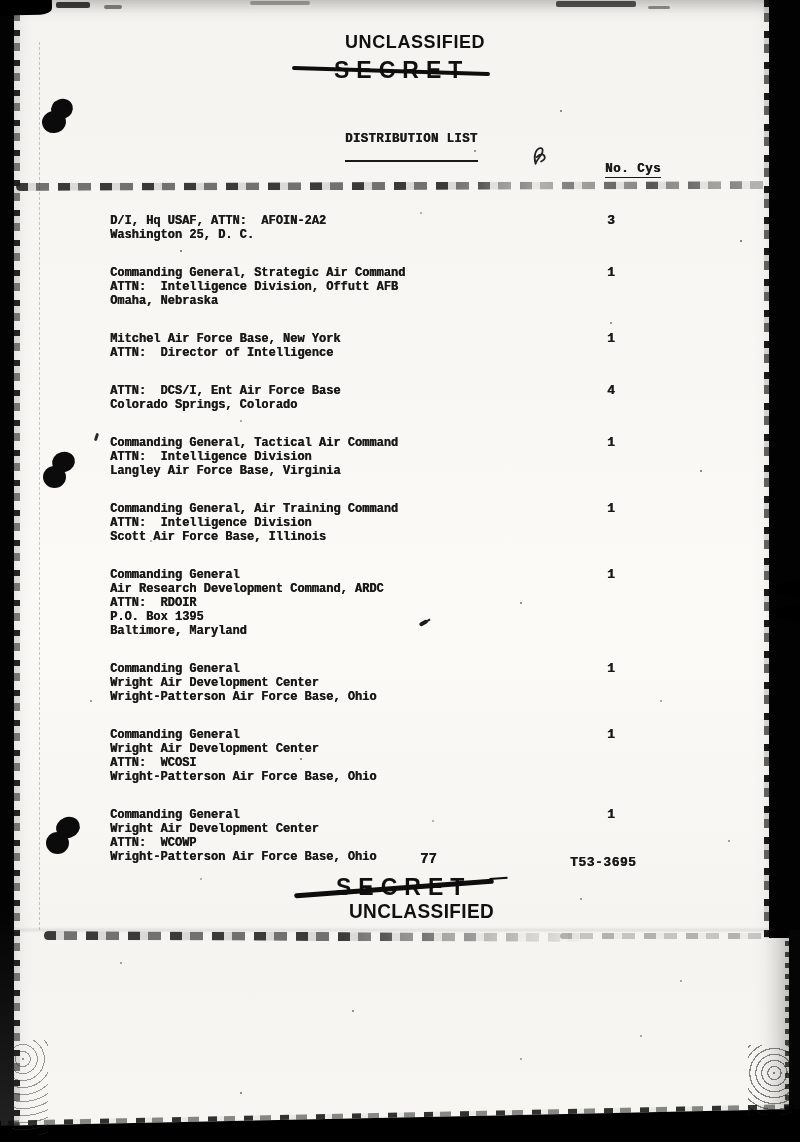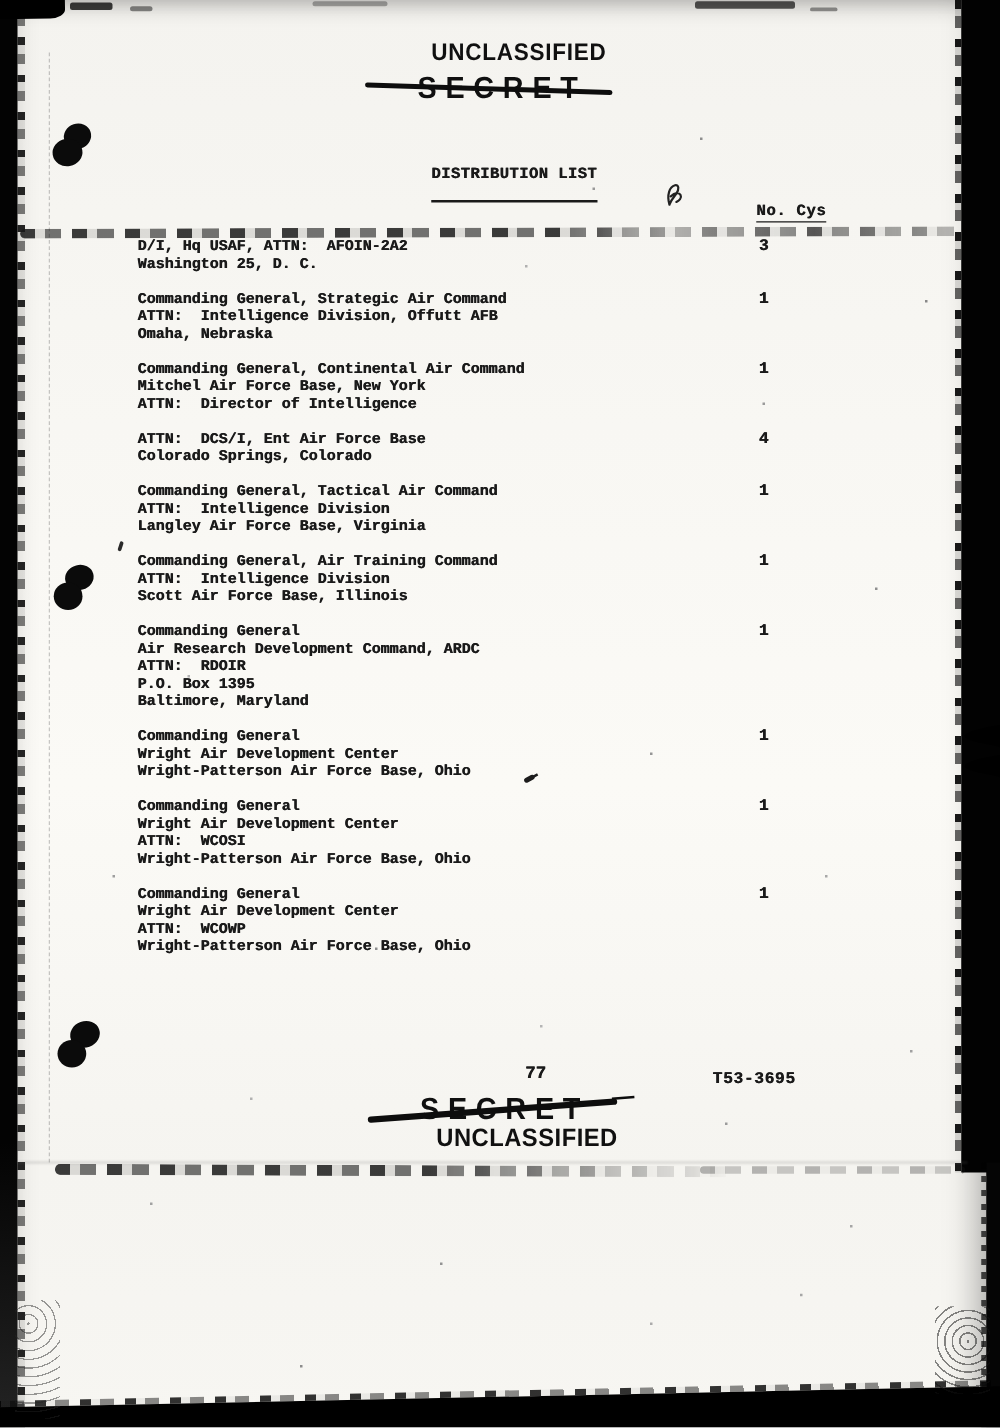--- a/index.html
+++ b/index.html
@@ -77,21 +77,21 @@
   .unc-bottom{left:349px;top:900px;font-size:19px;letter-spacing:.4px;}
 
   .doc-title{left:345px;top:132px;font-size:12.5px;font-weight:700;letter-spacing:.3px;
     border-bottom:2px solid #1a1a1a;padding-bottom:14px;text-shadow:.4px 0 0 currentColor;}
   .col-header{left:588px;top:162px;font-size:12.5px;font-weight:700;letter-spacing:.5px;
     border-bottom:1.5px solid #1a1a1a;padding-bottom:1px;text-shadow:.4px 0 0 currentColor;margin-left:17px;}
   .hand-mark{left:532px;top:146px;}
 
   
   .entries{left:110px;top:190px;width:580px;}
-  .entry{position:relative;margin-bottom:14px;}
+  .entry{position:relative;margin-bottom:14px;margin-top:24px;}
   .entry-line{font-size:12px;line-height:14px;font-weight:700;white-space:pre;text-shadow:.4px 0 0 currentColor;}
   .entry-cys{position:absolute;left:488px;top:0;width:26px;text-align:center;font-size:13px;line-height:14px;font-weight:700;text-shadow:.4px 0 0 currentColor;}
 
   
   .page-number{left:392px;top:851px;font-size:14px;font-weight:700;text-shadow:.4px 0 0 currentColor;margin-left:28px;}
   .doc-number{left:570px;top:855px;font-size:13px;font-weight:700;letter-spacing:.5px;text-shadow:.4px 0 0 currentColor;}
 </style>
 </head>
 <body>
 
@@ -149,21 +149,20 @@
         <div class="entry-line">Washington 25, D. C.</div>
         <span class="entry-cys">3</span>
       </div>
       <div class="entry">
         <div class="entry-line">Commanding General, Strategic Air Command</div>
         <div class="entry-line">ATTN:  Intelligence Division, Offutt AFB</div>
         <div class="entry-line">Omaha, Nebraska</div>
         <span class="entry-cys">1</span>
       </div>
       <div class="entry">
-        <div class="entry-line">Commanding General, Continental Air Command</div>
         <div class="entry-line">Mitchel Air Force Base, New York</div>
         <div class="entry-line">ATTN:  Director of Intelligence</div>
         <span class="entry-cys">1</span>
       </div>
       <div class="entry">
         <div class="entry-line">ATTN:  DCS/I, Ent Air Force Base</div>
         <div class="entry-line">Colorado Springs, Colorado</div>
         <span class="entry-cys">4</span>
       </div>
       <div class="entry">

